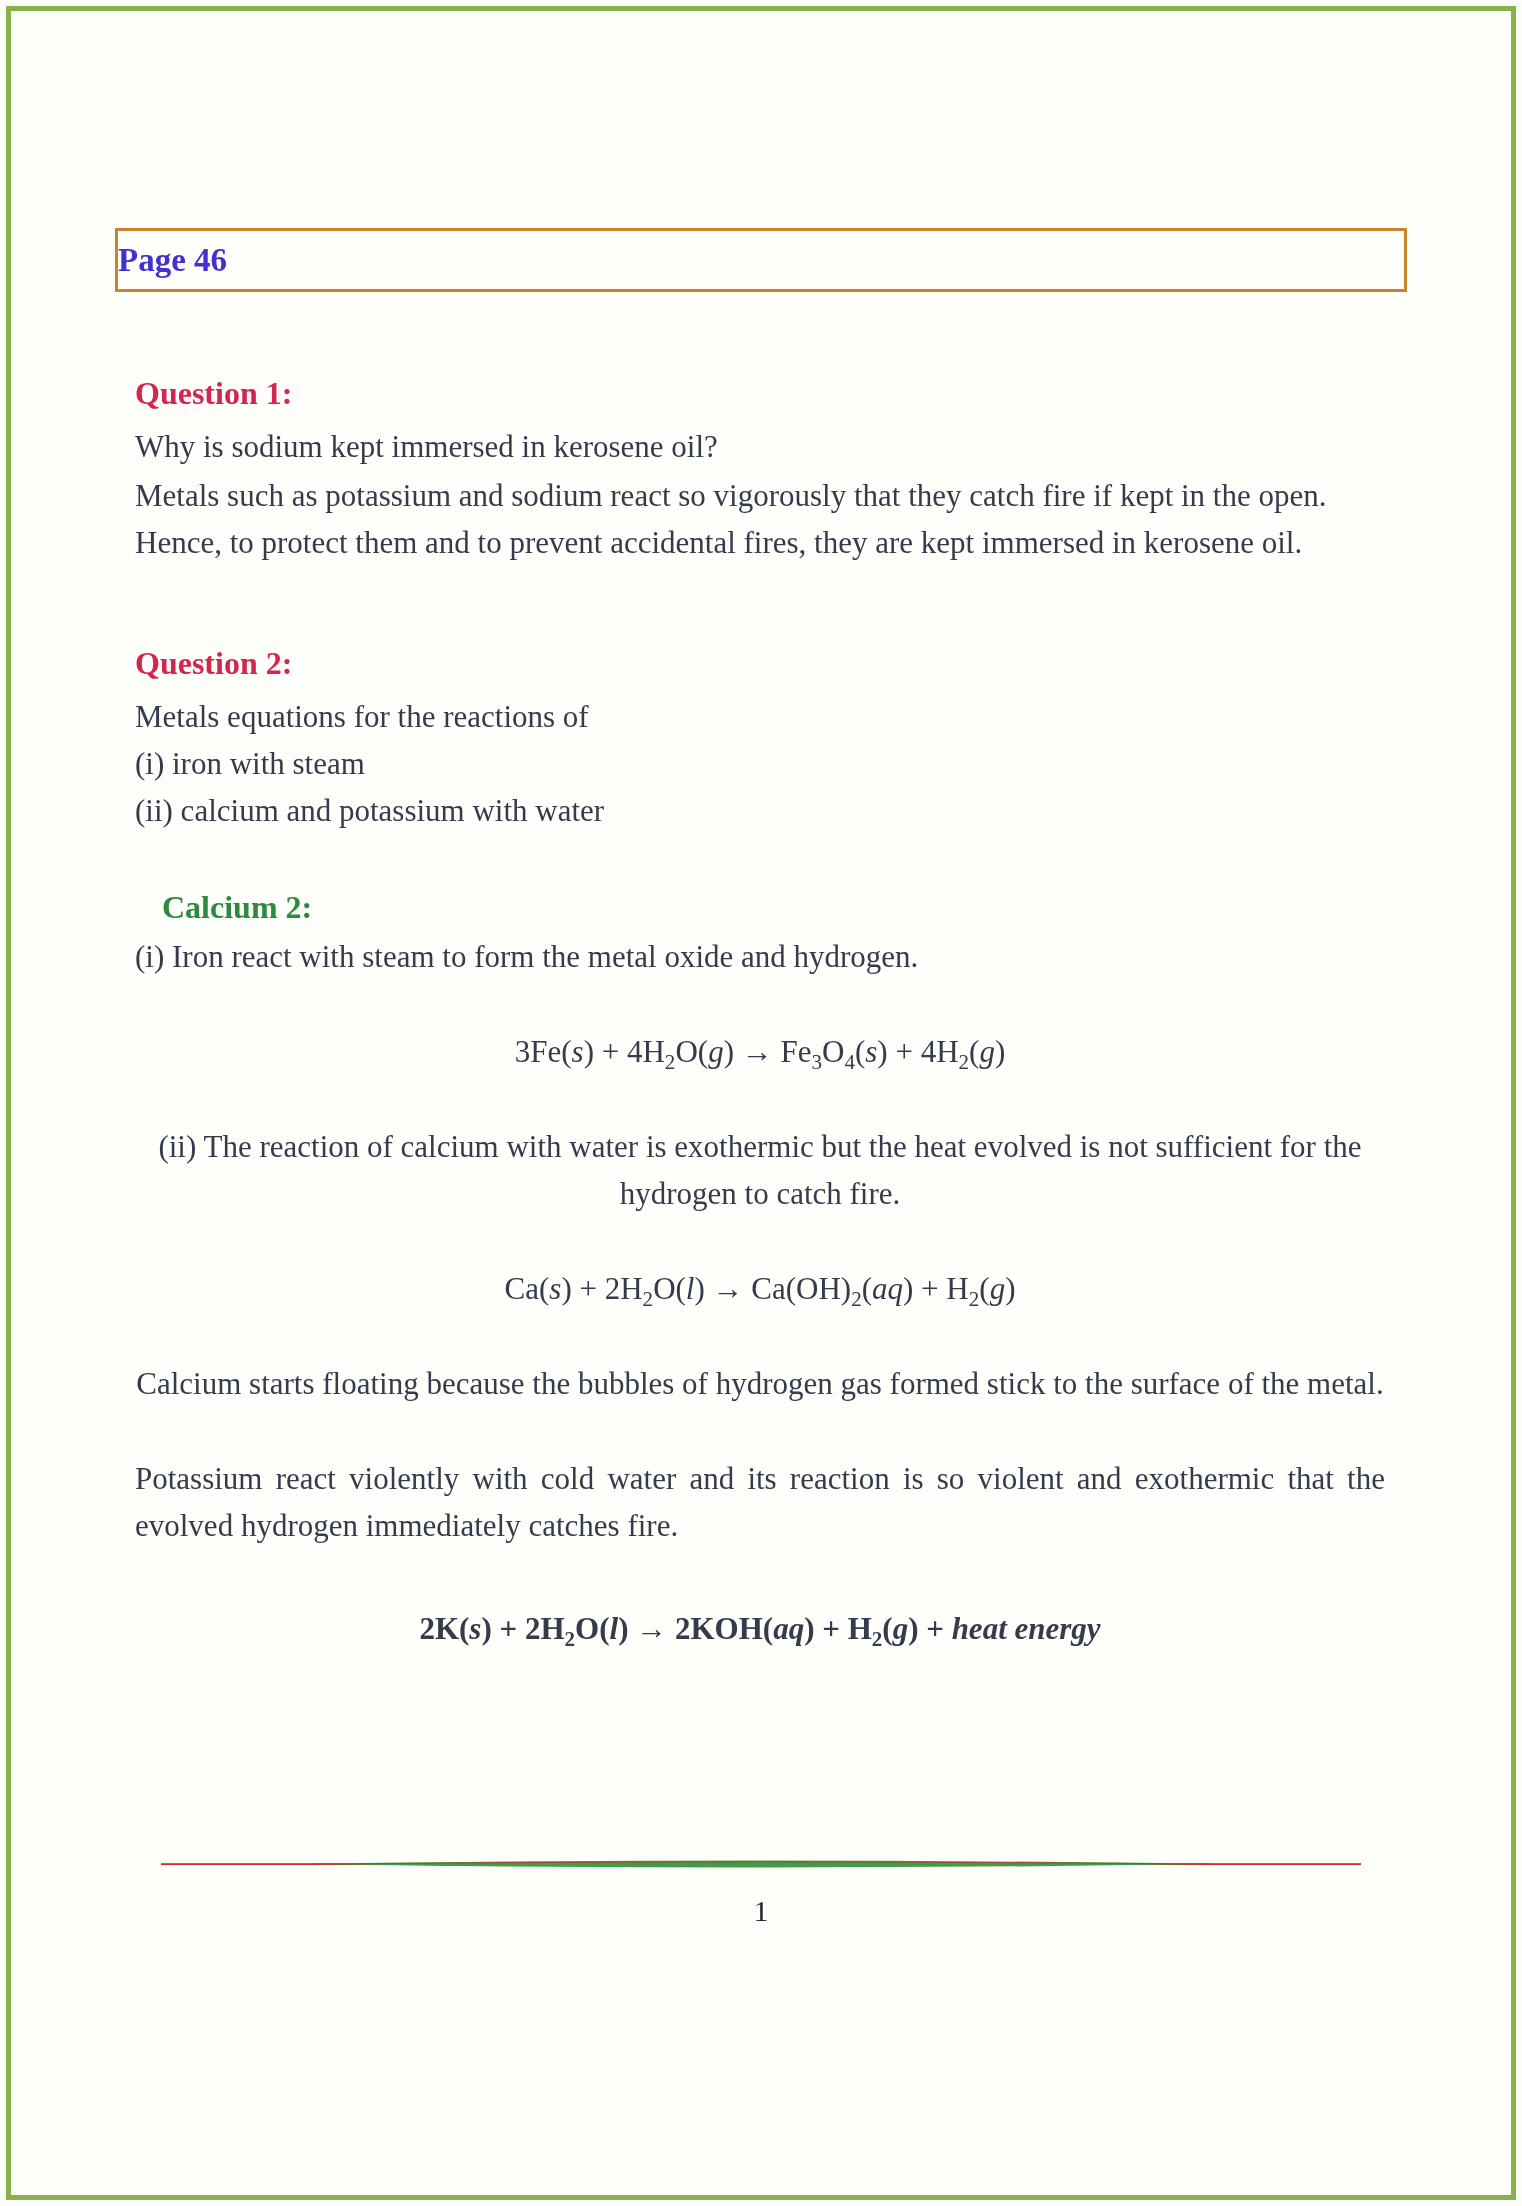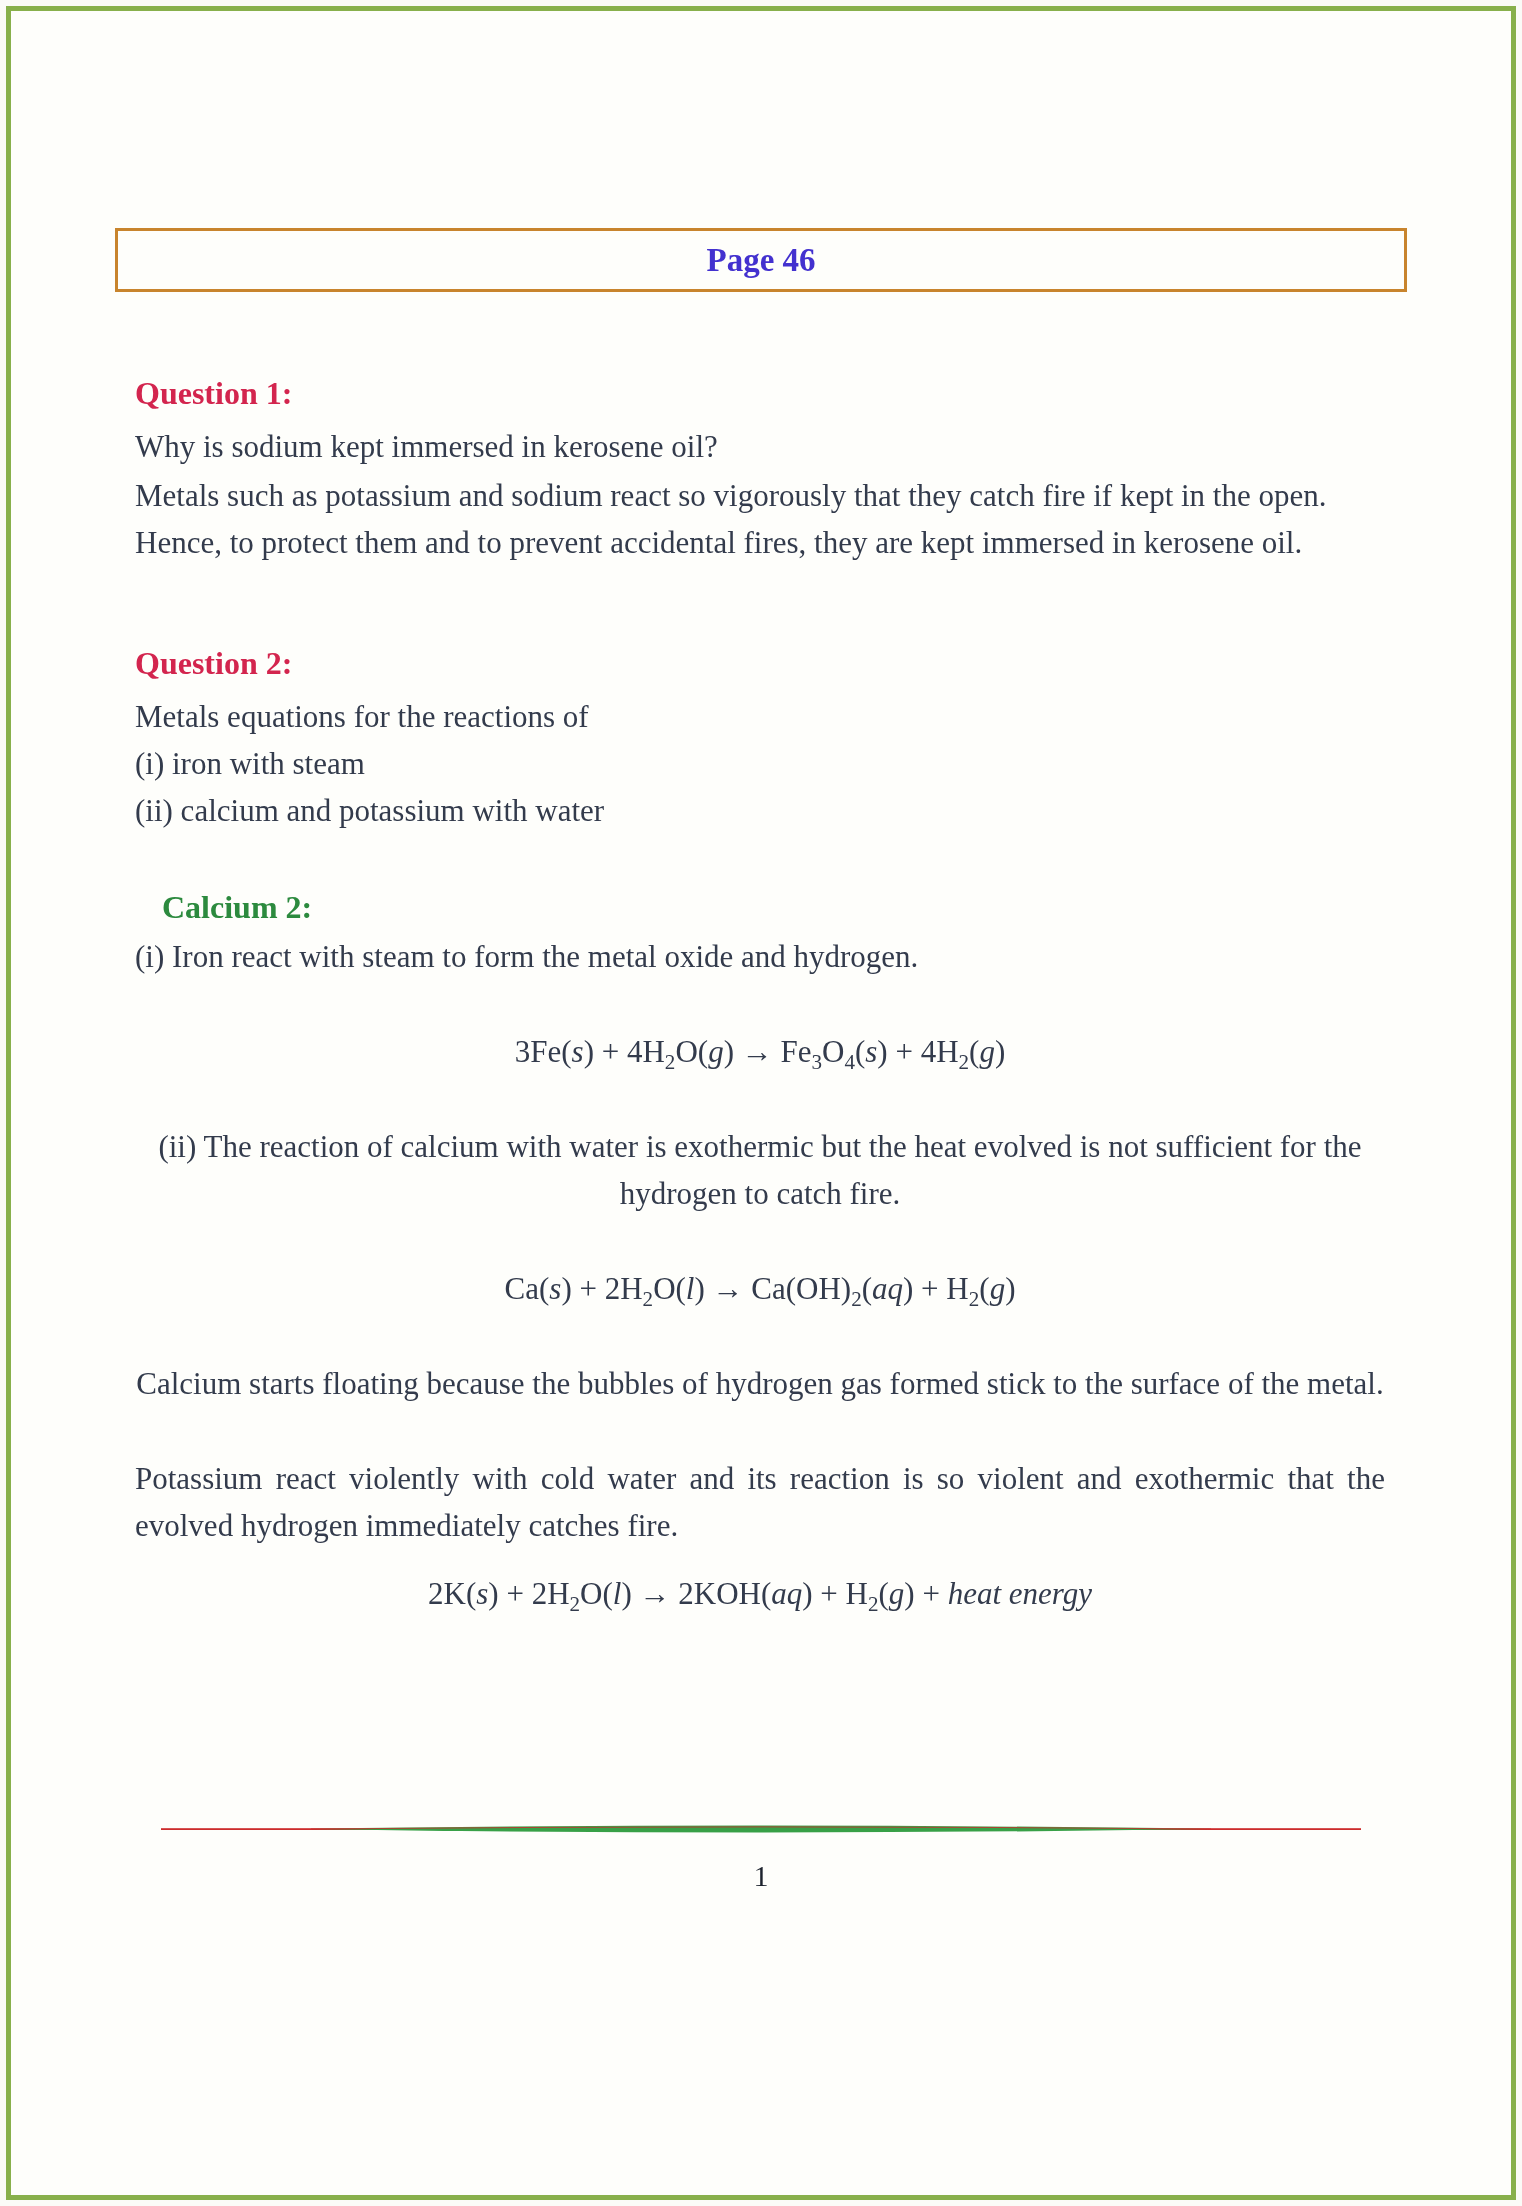--- a/index.html
+++ b/index.html
@@ -24,21 +24,21 @@
     top:6px;left:6px;right:6px;bottom:6px;
     border:5px solid var(--frame_green);
     background:#fefefb;
     box-sizing:border-box;
     overflow:hidden;
   }
   .page-header-box{
     margin:217px 104px 0 104px;
     border:3px solid var(--header_border);
     height:58px;
-    display:flex;align-items:center;justify-content:center;
+    display:flex;align-items:center;
     box-sizing:content-box;
   }
   .page-header-title{
     font-size:33px;font-weight:bold;color:var(--header_text);
   }
   .content{
     padding:0 126px 0 124px;
     color:var(--body_text);
     font-size:31px;
     line-height:47px;
@@ -57,21 +57,21 @@
     padding-left:27px;
   }
   .para{margin:0;}
   .mt-q1{margin-top:78px;}
   .mt-text{margin-top:6px;}
   .mt-ah{margin-top:50px;}
   .mt-ap{margin-top:2px;}
   .mt-q2{margin-top:74px;}
   .mt-eq{margin-top:48px;}
   .mt-p{margin-top:48px;text-align:center;}
-  .mt-eq3{margin-top:21px;}
+  .mt-eq3{margin-top:56px;font-weight:bold;}
   .equation{
     text-align:center;
     font-size:31px;
     line-height:47px;
   }
   .equation sub{font-size:0.68em;line-height:0;}
   .justified{text-align:justify;}
   .divider-wrap{
     margin-top:207px;
     display:flex;justify-content:center;

